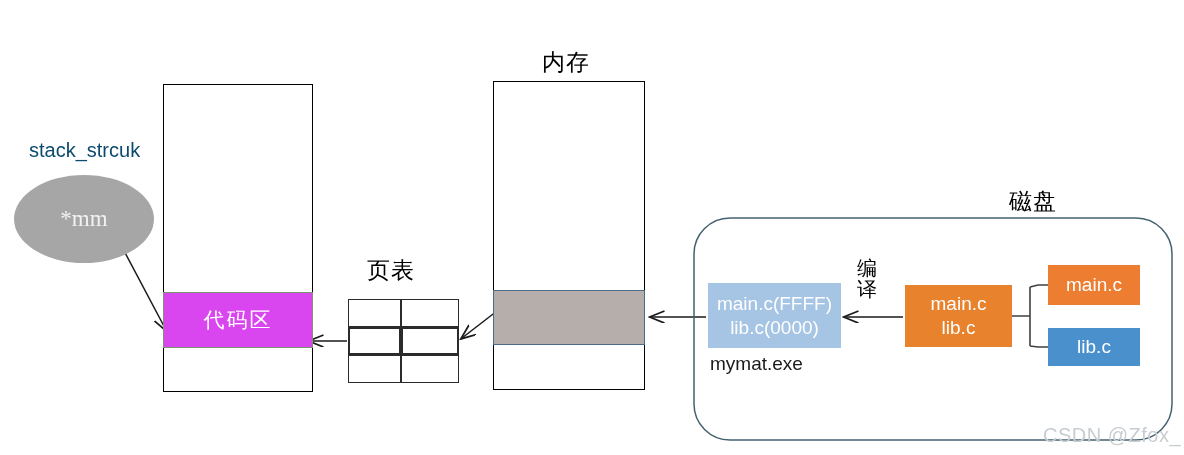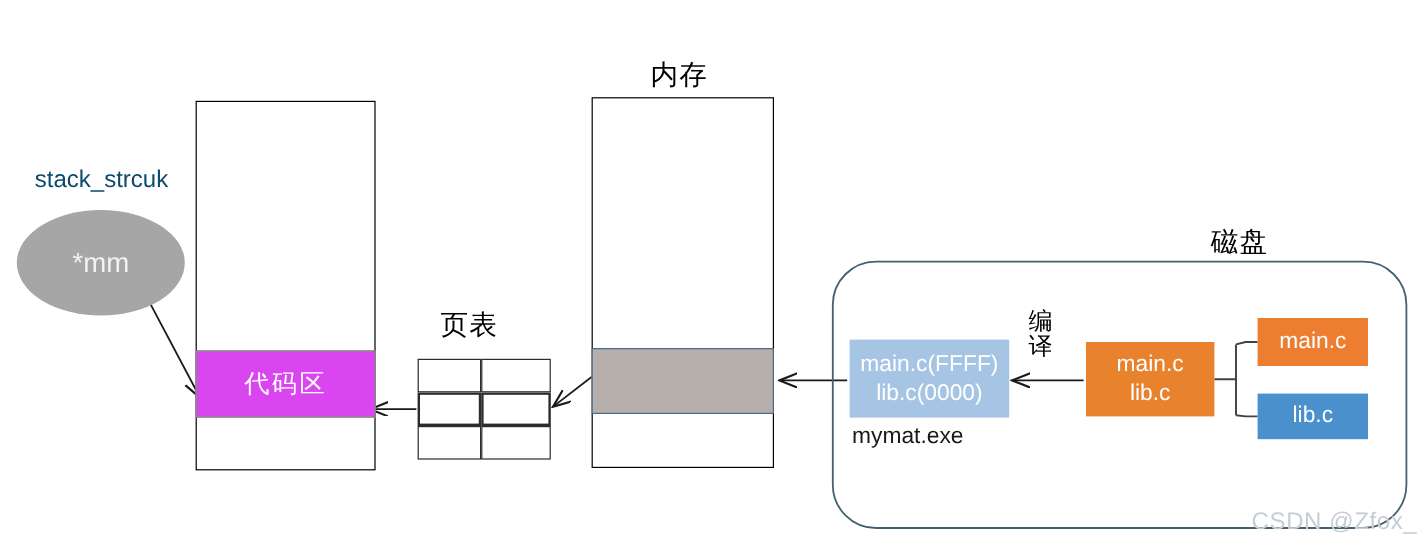--- a/index.html
+++ b/index.html
@@ -59,20 +59,21 @@
   }
   .ellipse {
     position: absolute;
     background: #a6a6a6;
     border-radius: 50%;
     display: flex;
     align-items: center;
     justify-content: center;
     color: #f2f2f2;
     font-size: 23px;
+    font-family: Liberation Serif, serif;
   }
   .chip {
     position: absolute;
     box-sizing: border-box;
     display: flex;
     flex-direction: column;
     align-items: center;
     justify-content: center;
     color: #ffffff;
     line-height: 1.25;

